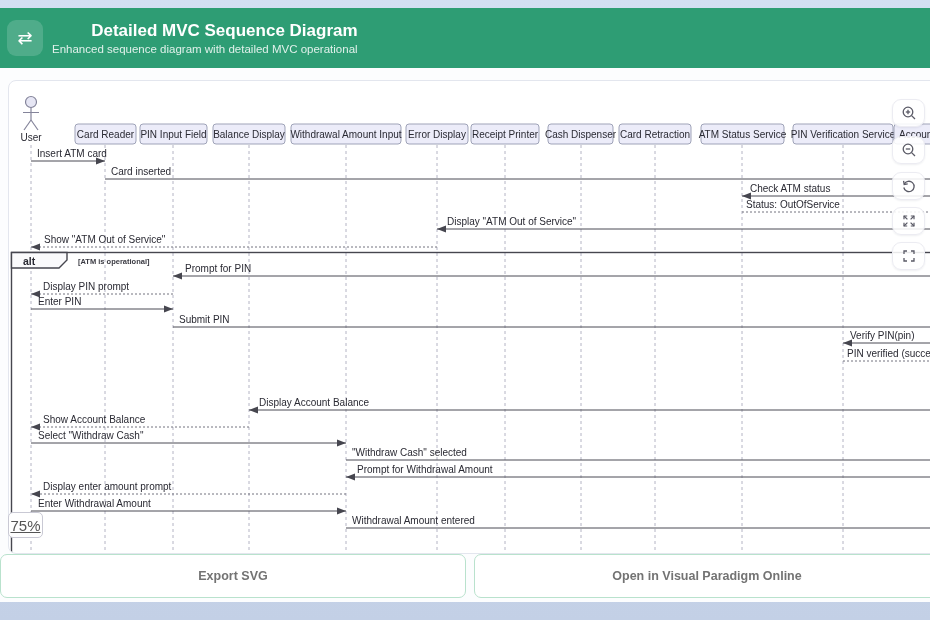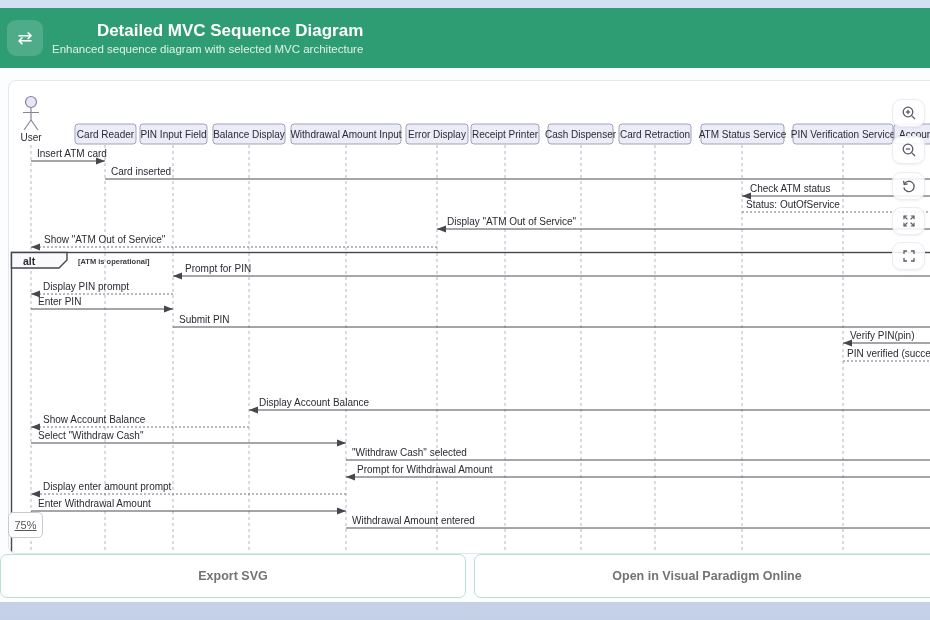--- a/index.html
+++ b/index.html
@@ -28,21 +28,21 @@
   .canvas{
     position:absolute;left:8px;top:72px;width:930px;height:474px;
     background:#ffffff;border:1px solid #e3e6ee;border-radius:8px;
     box-sizing:border-box;overflow:hidden;
   }
   .canvas svg{position:absolute;left:0;top:0;}
   .zoom-badge{
     position:absolute;left:8px;top:512px;width:33px;height:24px;
     background:#fff;border:1px solid #c9c9d4;border-radius:5px;
     display:flex;align-items:center;justify-content:center;
-    font-size:11px;color:#555;z-index:6;text-decoration:underline;
+    font-size:15px;color:#555;z-index:6;text-decoration:underline;
   }
   .ctrl{
     position:absolute;left:892px;width:33px;height:28px;
     background:rgba(255,255,255,0.88);border:1px solid #ececf2;border-radius:9px;
     box-shadow:0 1px 2px rgba(40,50,80,0.08);
     display:flex;align-items:center;justify-content:center;
     padding:0;cursor:pointer;z-index:5;color:#5a5a66;
   }
   .ctrl svg{display:block;}
   .footer-btn{
@@ -56,21 +56,21 @@
 </style>
 </head>
 <body>
 
 <div class="card">
 
   <div class="header">
     <div class="header-icon">⇄</div>
     <div>
       <div class="title">Detailed MVC Sequence Diagram</div>
-      <div class="subtitle">Enhanced sequence diagram with selected MVC architecture</div>
+      <div class="subtitle">Enhanced sequence diagram with detailed MVC operational</div>
     </div>
   </div>
 
   <div class="canvas">
     <svg id="seq-svg" width="930" height="474" viewBox="8 72 930 474">
         <g>
           <line x1="30" y1="136" x2="30" y2="543" stroke="#b4b4c4" stroke-width="1" stroke-dasharray="3,3"></line>
           <line x1="104" y1="136" x2="104" y2="543" stroke="#b4b4c4" stroke-width="1" stroke-dasharray="3,3"></line>
           <line x1="172" y1="136" x2="172" y2="543" stroke="#b4b4c4" stroke-width="1" stroke-dasharray="3,3"></line>
           <line x1="248" y1="136" x2="248" y2="543" stroke="#b4b4c4" stroke-width="1" stroke-dasharray="3,3"></line>

